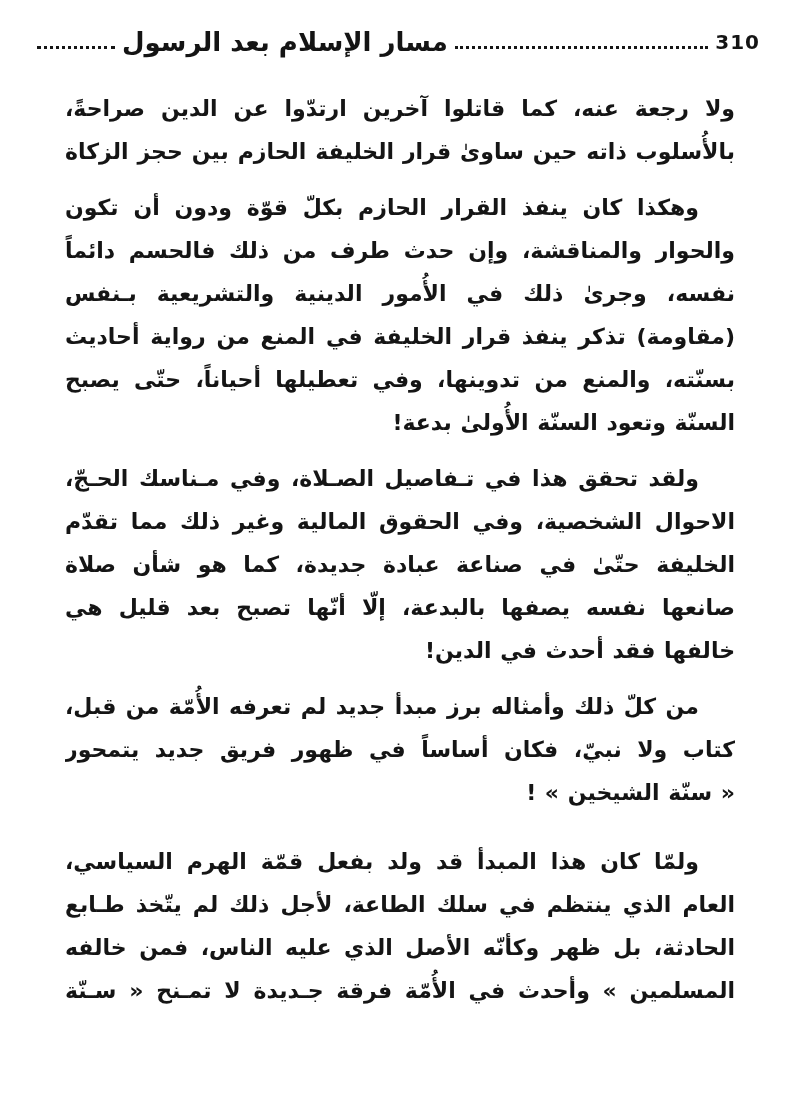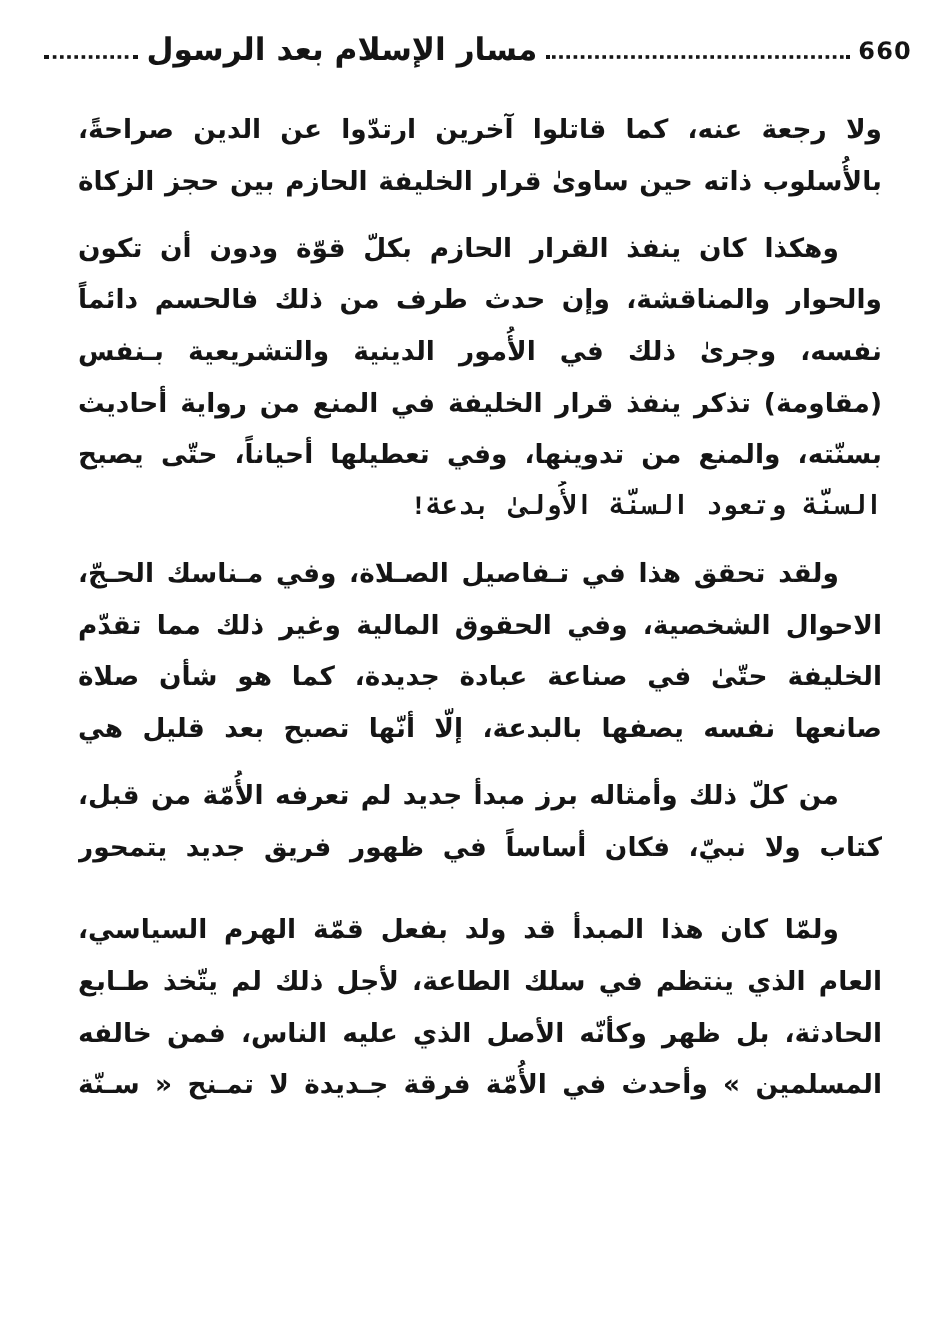--- a/index.html
+++ b/index.html
@@ -57,29 +57,29 @@
   .para.gap-lg { margin-top: 26px; }
   .line {
     height: 43px;
     line-height: 43px;
     overflow: hidden;
     text-align: justify;
     text-align-last: justify;
     word-spacing: 1px;
   }
   .line.indent { padding-right: 36px; }
-  .line.last   { text-align-last: right; font-family: Liberation Mono, monospace; }
+  .line.last   { text-align-last: right; }
 </style>
 </head>
 <body>
 
 <div class="page">
 
   <div class="header">
-    <span class="page-number">660</span>
+    <span class="page-number">310</span>
     <span class="leader long"></span>
     <span class="running-title">مسار الإسلام بعد الرسول</span>
     <span class="leader short"></span>
   </div>
 
   <div class="body-text">
 
     <div class="para">
       <div class="line">ولا رجعة عنه، كما قاتلوا آخرين ارتدّوا عن الدين صراحةً، سواء، وعاملوهم</div>
       <div class="line">بالأُسلوب ذاته حين ساوىٰ قرار الخليفة الحازم بين حجز الزكاة عنه وبين الردّة!</div>
@@ -92,25 +92,27 @@
       <div class="line">(مقاومة) تذكر ينفذ قرار الخليفة في المنع من رواية أحاديث النبي ﷺ والإفتاء</div>
       <div class="line">بسنّته، والمنع من تدوينها، وفي تعطيلها أحياناً، حتّى يصبح قرار التعطيل هـو</div>
       <div class="line last">السنّة وتعود السنّة الأُولىٰ بدعة!</div>
     </div>
 
     <div class="para">
       <div class="line indent">ولقد تحقق هذا في تـفاصيل الصـلاة، وفي مـناسك الحـجّ، وفي أحكـام</div>
       <div class="line">الاحوال الشخصية، وفي الحقوق المالية وغير ذلك مما تقدّم بحثه، بل نجح قـرار</div>
       <div class="line">الخليفة حتّىٰ في صناعة عبادة جديدة، كما هو شأن صلاة التراويح، بالرغم من أنّ</div>
       <div class="line">صانعها نفسه يصفها بالبدعة، إلّا أنّها تصبح بعد قليل هي السنّة الثـابتة، ومـن</div>
+      <div class="line last">خالفها فقد أحدث في الدين!</div>
     </div>
 
     <div class="para">
       <div class="line indent">من كلّ ذلك وأمثاله برز مبدأ جديد لم تعرفه الأُمّة من قبل، ولا دعا إليه</div>
       <div class="line">كتاب ولا نبيّ، فكان أساساً في ظهور فريق جديد يتمحور حوله، ذلك هو مبدأ</div>
+      <div class="line last">« سنّة الشيخين » !</div>
     </div>
 
     <div class="para gap-lg">
       <div class="line indent">ولمّا كان هذا المبدأ قد ولد بفعل قمّة الهرم السياسي، ومن ورائه الجـمهور</div>
       <div class="line">العام الذي ينتظم في سلك الطاعة، لأجل ذلك لم يتّخذ طـابع مـقولات الفِـرق</div>
       <div class="line">الحادثة، بل ظهر وكأنّه الأصل الذي عليه الناس، فمن خالفه فقد خالف « جماعة</div>
       <div class="line">المسلمين » وأحدث في الأُمّة فرقة جـديدة لا تمـنح « سـنّة الشـيخين » مـوقع</div>
     </div>
 
   </div>

